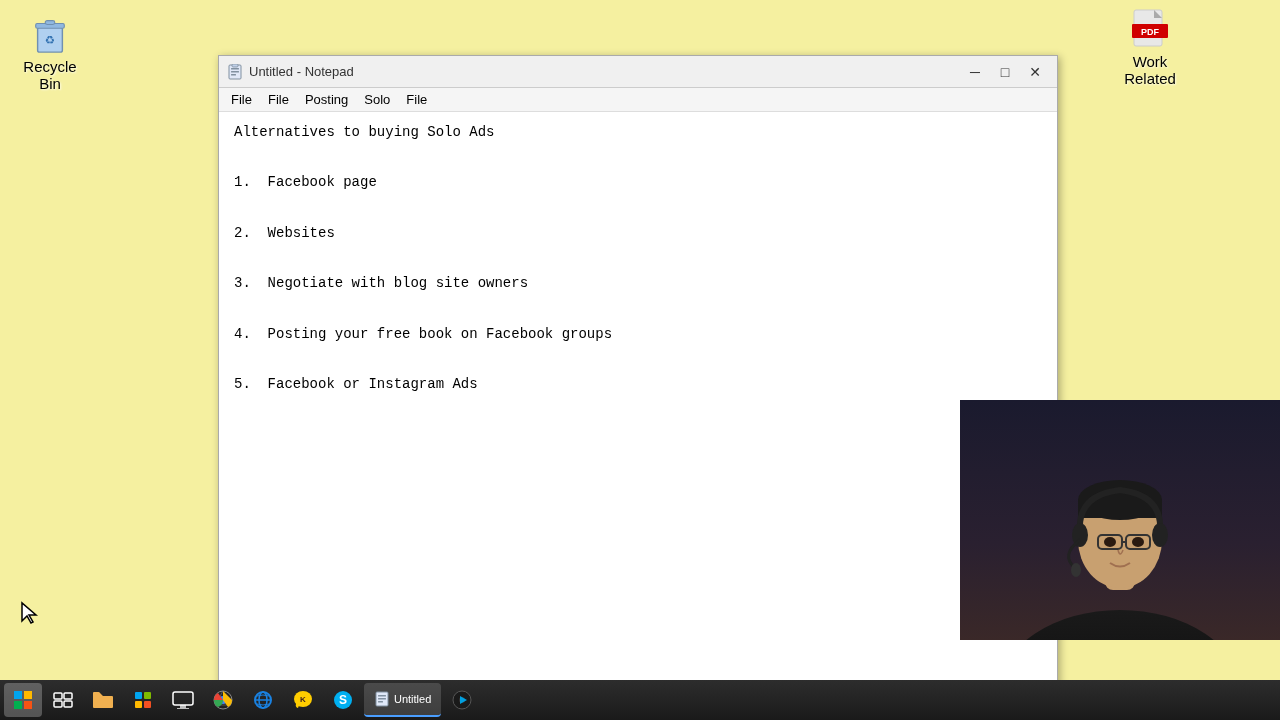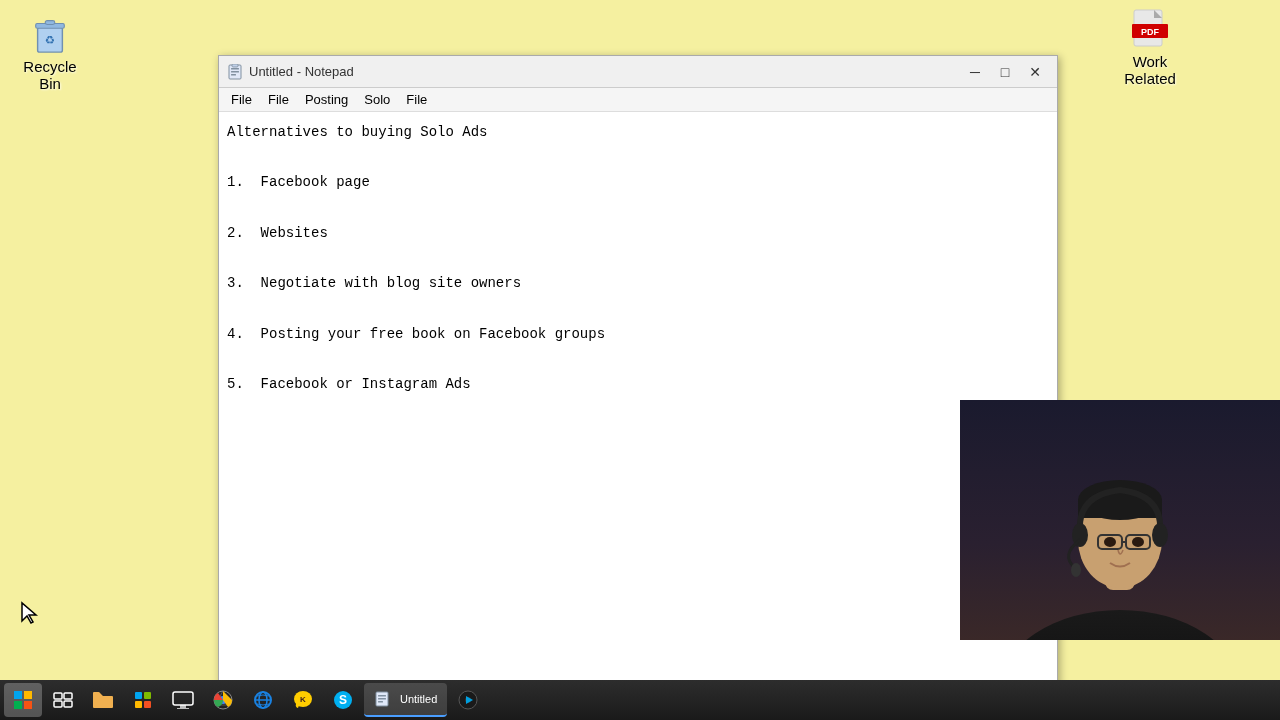--- a/index.html
+++ b/index.html
@@ -143,21 +143,21 @@
     .menu-item {
       padding: 2px 8px;
       font-size: 13px;
       cursor: pointer;
       color: #000;
       text-align: center;
     }
 
     .notepad-content {
       flex: 1;
-      padding: 8px 8px;
+      padding: 8px 15px;
       font-family: 'Courier New', Courier, monospace;
       font-size: 14px;
       color: #000;
       background: #fff;
       overflow-y: auto;
       white-space: pre-wrap;
       resize: none;
       border: none;
       outline: none;
       line-height: 1.8;
@@ -222,21 +222,21 @@
     .taskbar-notepad {
       height: 34px;
       display: flex;
       align-items: center;
       padding: 0 10px;
       border-radius: 4px;
       cursor: pointer;
       color: #fff;
       font-size: 12px;
       background: rgba(255,255,255,0.15);
-      gap: 10px;
+      gap: 4px;
       border-bottom: 2px solid #4a9eff;
     }
 
     
     .cursor {
       position: absolute;
       bottom: 55px;
       left: 20px;
       width: 20px;
       height: 24px;

